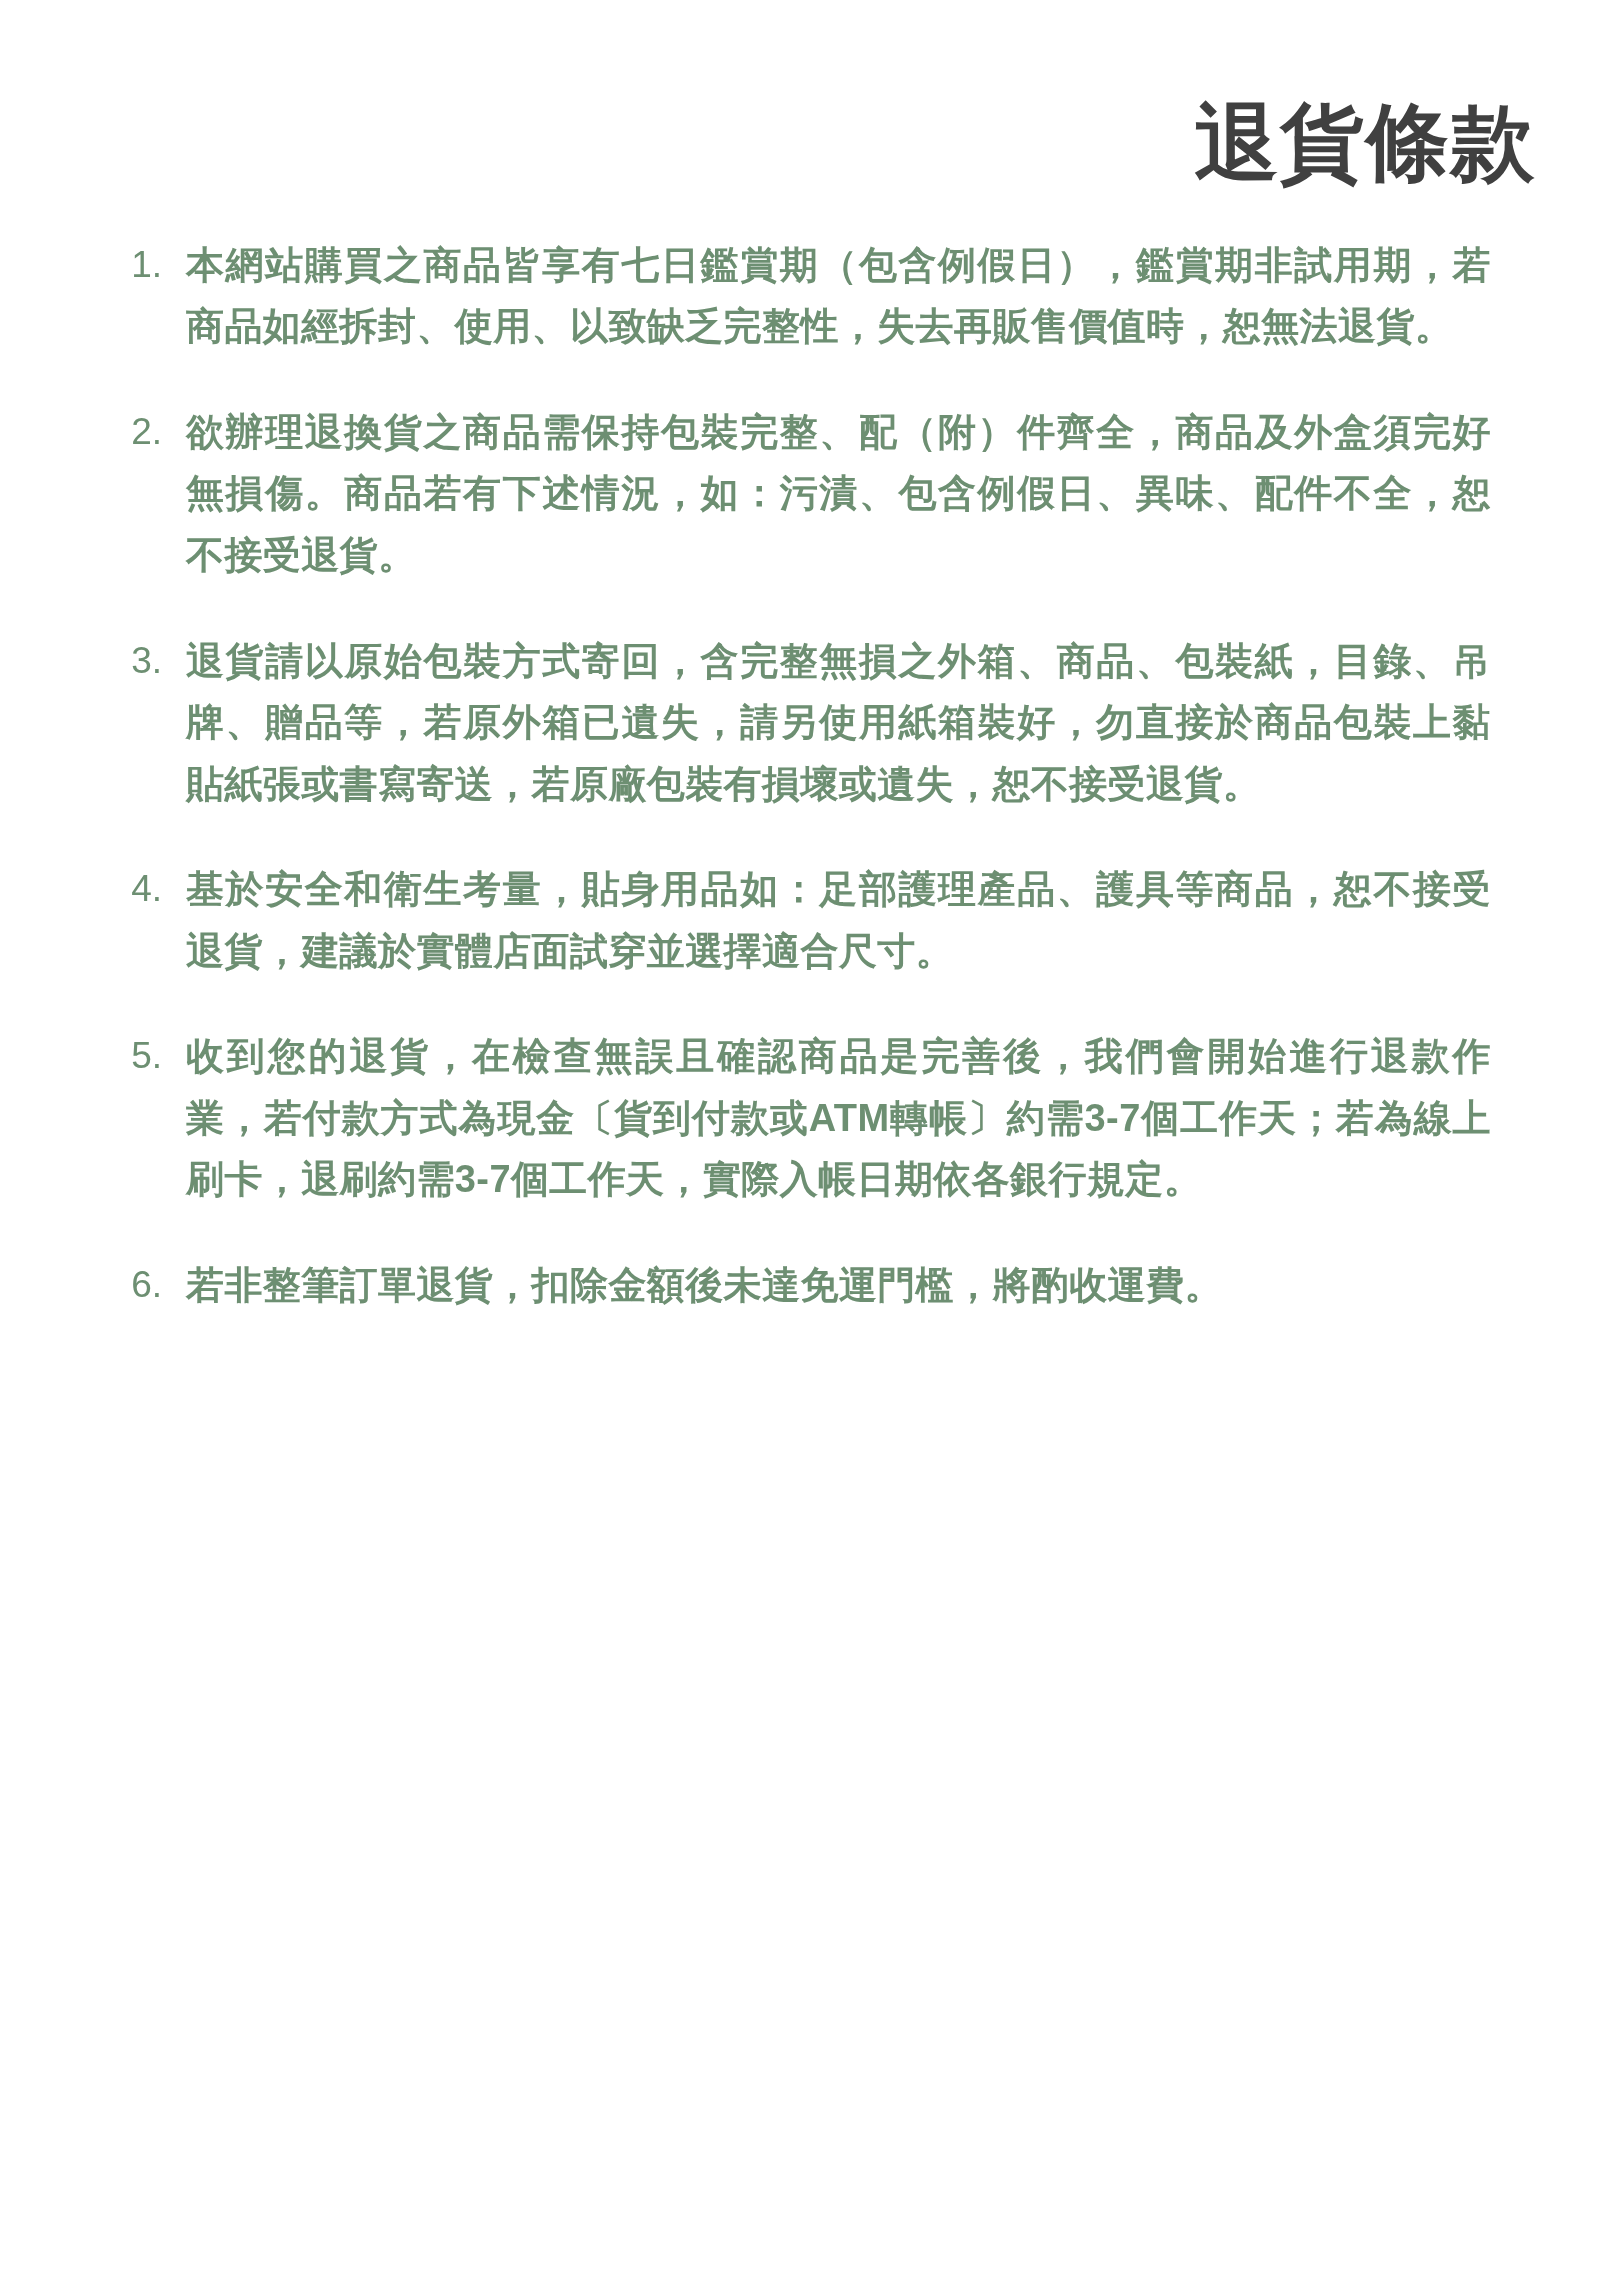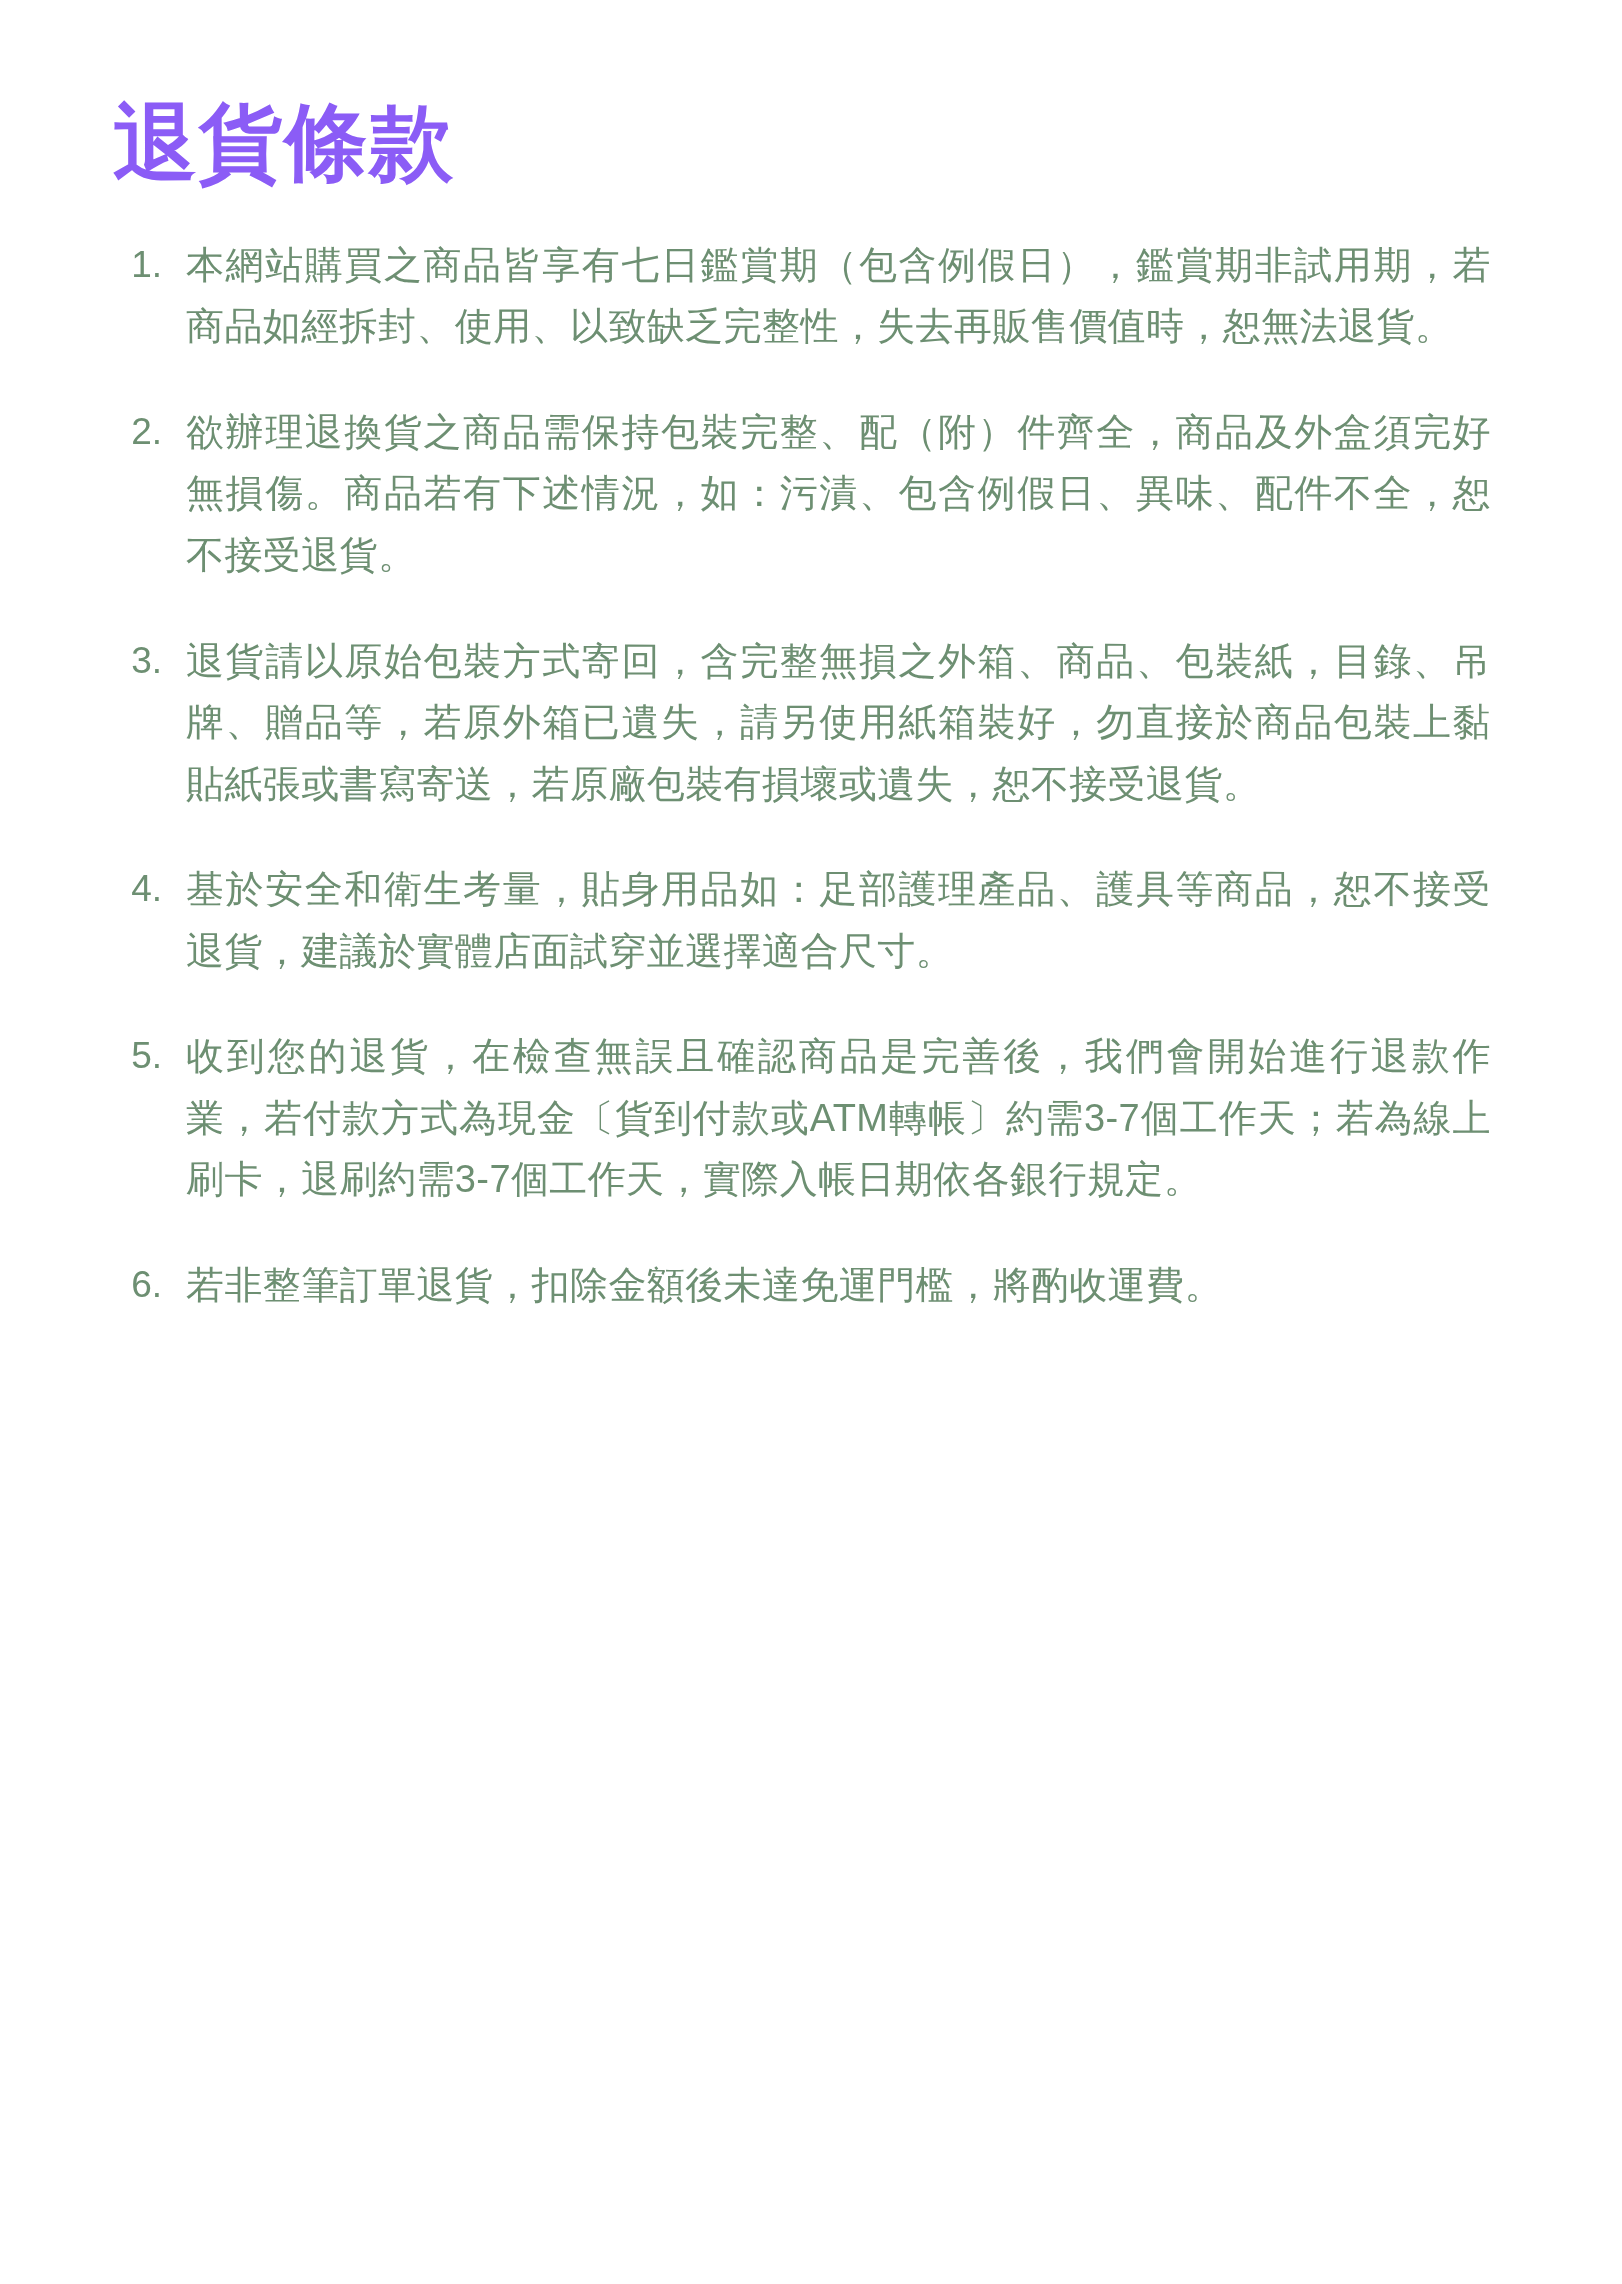--- a/index.html
+++ b/index.html
@@ -19,23 +19,24 @@
     position: relative;
     width: 1622px;
     height: 2284px;
     box-sizing: border-box;
     padding: 93px 86px 0 100px;
   }
   .doc-title {
     font-size: 84px;
     font-weight: bold;
     letter-spacing: 1.4px;
-    color: #8b5cf6;
+    color: #404040;
     margin: 0 0 41px 13px;
     line-height: 1.2;
+    text-align: right;
   }
   ol.terms {
     list-style: none;
     margin: 0;
     padding: 0;
   }
   ol.terms > li {
     display: flex;
     align-items: flex-start;
     margin-bottom: 44px;
@@ -56,20 +57,21 @@
   }
   .body-text {
     flex: 1 1 auto;
     font-size: 38px;
     line-height: 1.62;
     color: #6d8f72;
     letter-spacing: 0.4px;
     max-width: 1305px;
     text-align: justify;
     text-justify: inter-ideograph;
+    font-weight: bold;
   }
 </style>
 </head>
 <body>
 
 <div class="page">
 
   <h1 class="doc-title">退貨條款</h1>
 
   <ol class="terms">

